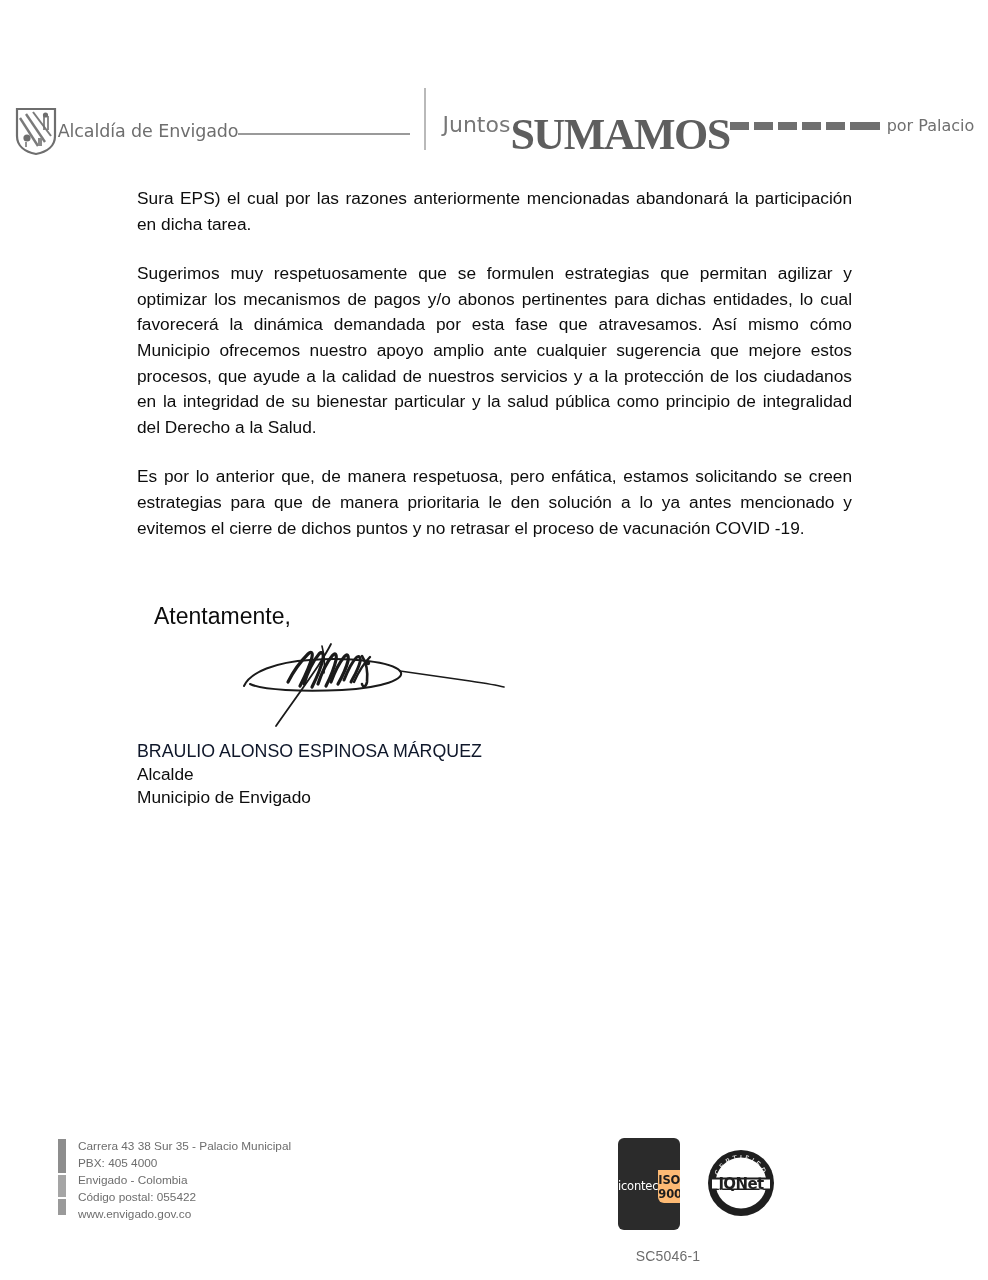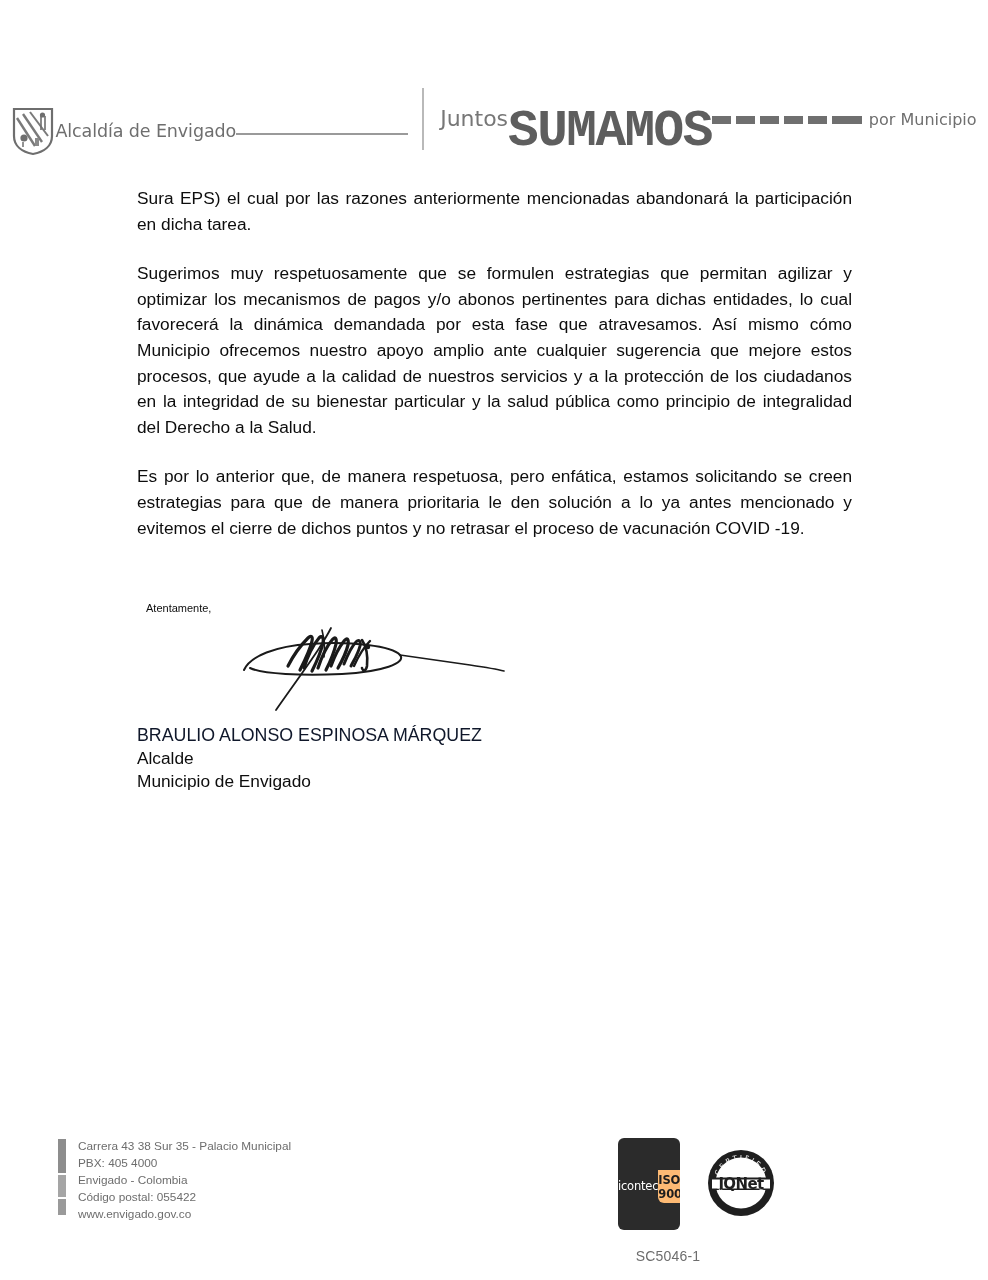--- a/index.html
+++ b/index.html
@@ -77,24 +77,24 @@
   }
   .juntos {
     font-size: 22px;
     color: #777777;
     font-family: "DejaVu Sans", sans-serif;
     line-height: 1;
     margin-bottom: 1px;
     letter-spacing: 0px;
   }
   .sumamos-big {
-    font-size: 51px;
+    font-size: 44px;
     font-weight: bold;
     color: #5e5e5e;
-    font-family: Liberation Mono, monospace;
+    font-family: Liberation Serif, serif;
     line-height: 0.95;
     letter-spacing: -1.5px;
   }
   .sum-bottom {
     display: flex;
     align-items: center;
     gap: 5px;
     margin-top: 4px;
   }
   .dashes {
@@ -133,23 +133,23 @@
   .para:last-child { margin-bottom: 0; }
 
   
   .sign-block {
     position: absolute;
     left: 137px;
     top: 588px;
     width: 520px;
   }
   .atentamente {
-    font-size: 11px;
+    font-size: 23px;
     color: #0d0d0d;
-    margin: 9px;
+    margin: 17px;
     line-height: 22px;
   }
   .signature-img {
     margin-top: -4px;
     margin-left: 95px;
     width: 300px;
     height: 92px;
     display: block;
   }
   .signer-name {
@@ -303,21 +303,21 @@
       <div class="sumamos-big">SUMAMOS</div>
       <div class="sum-bottom">
         <div class="dashes">
           <span class="dash"></span>
           <span class="dash"></span>
           <span class="dash"></span>
           <span class="dash"></span>
           <span class="dash"></span>
           <span class="dash long"></span>
         </div>
-        <div class="por-env">por Municipio</div>
+        <div class="por-env">por Palacio</div>
       </div>
     </div>
 
   </div>
 </div>
 
 <div class="doc-body">
   <p class="para">Sura EPS) el cual por las razones anteriormente mencionadas abandonará la participación en dicha tarea.</p>
   <p class="para">Sugerimos muy respetuosamente que se formulen estrategias que permitan agilizar y optimizar los mecanismos de pagos y/o abonos pertinentes para dichas entidades, lo cual favorecerá la dinámica demandada por esta fase que atravesamos. Así mismo cómo Municipio ofrecemos nuestro apoyo amplio ante cualquier sugerencia que mejore estos procesos, que ayude a la calidad de nuestros servicios y a la protección de los ciudadanos en la integridad de su bienestar particular y la salud pública como principio de integralidad del Derecho a la Salud.</p>
   <p class="para">Es por lo anterior que, de manera respetuosa, pero enfática, estamos solicitando se creen estrategias para que de manera prioritaria le den solución a lo ya antes mencionado y evitemos el cierre de dichos puntos y no retrasar el proceso de vacunación COVID -19.</p>

